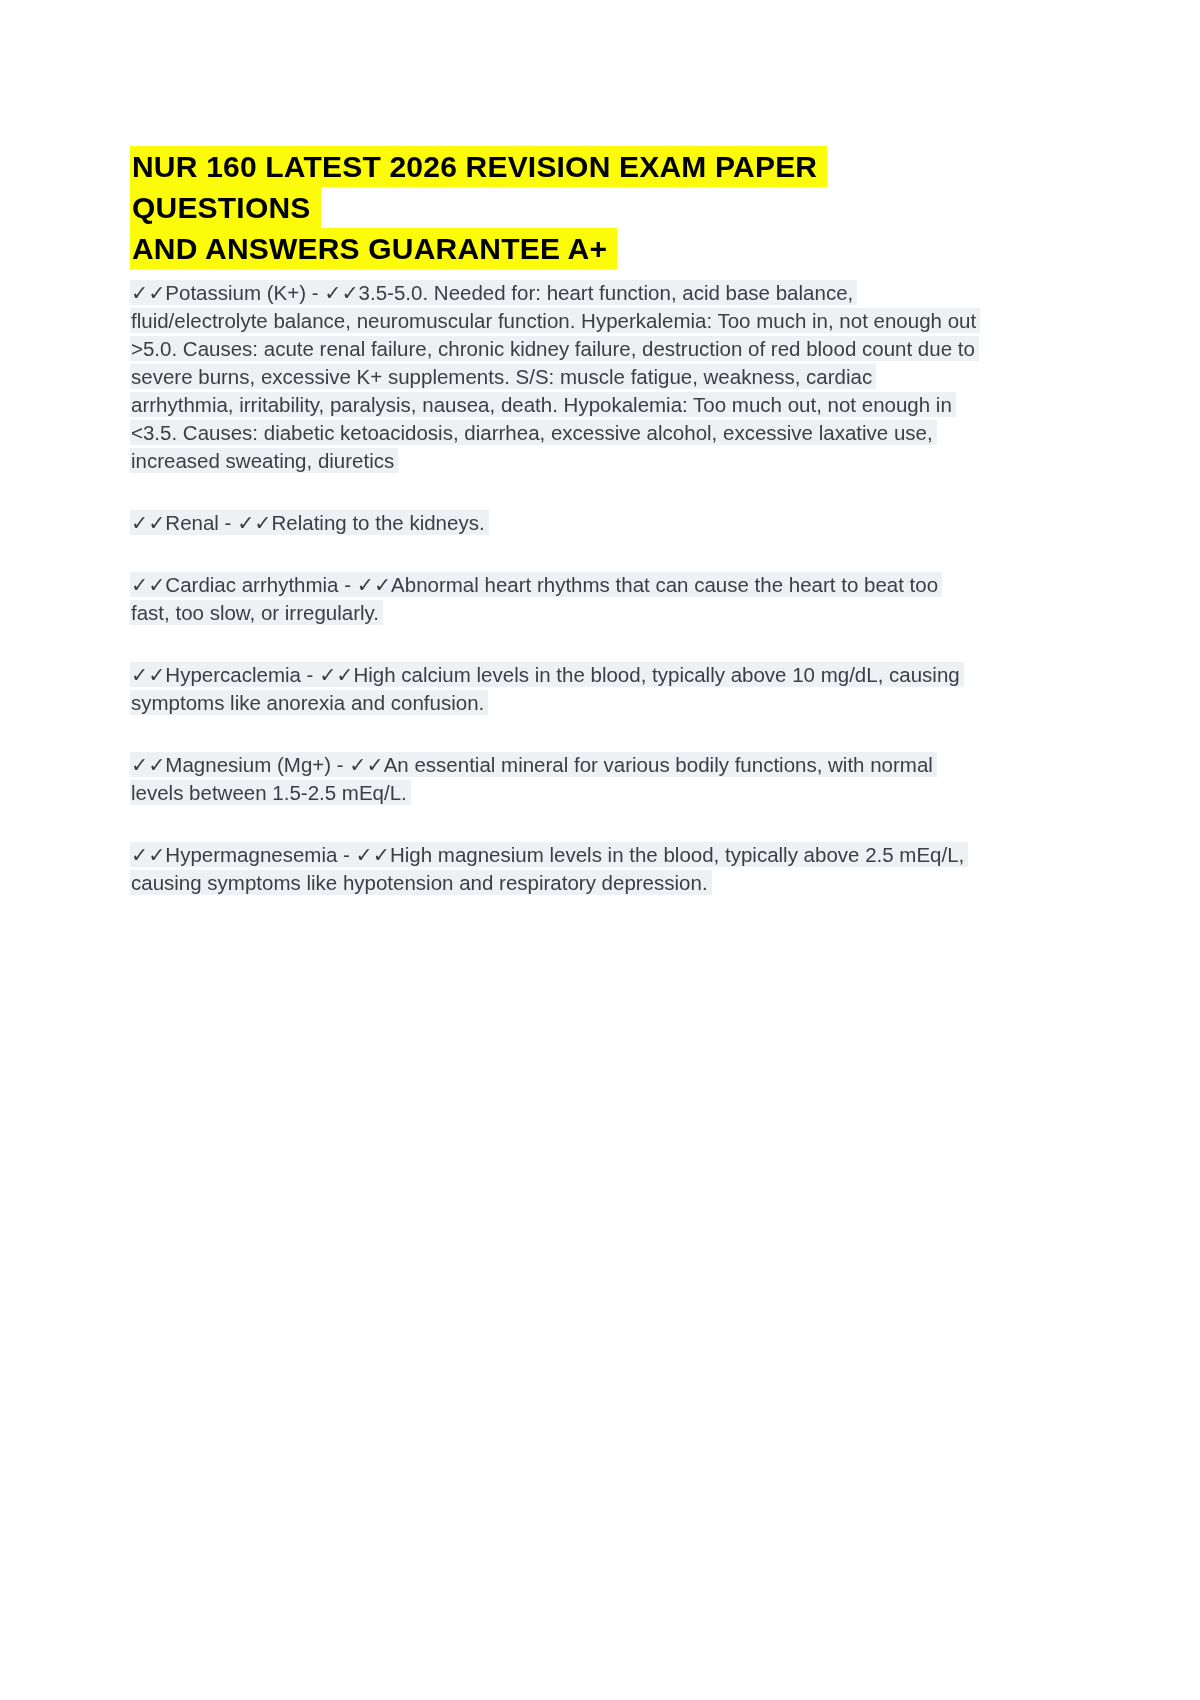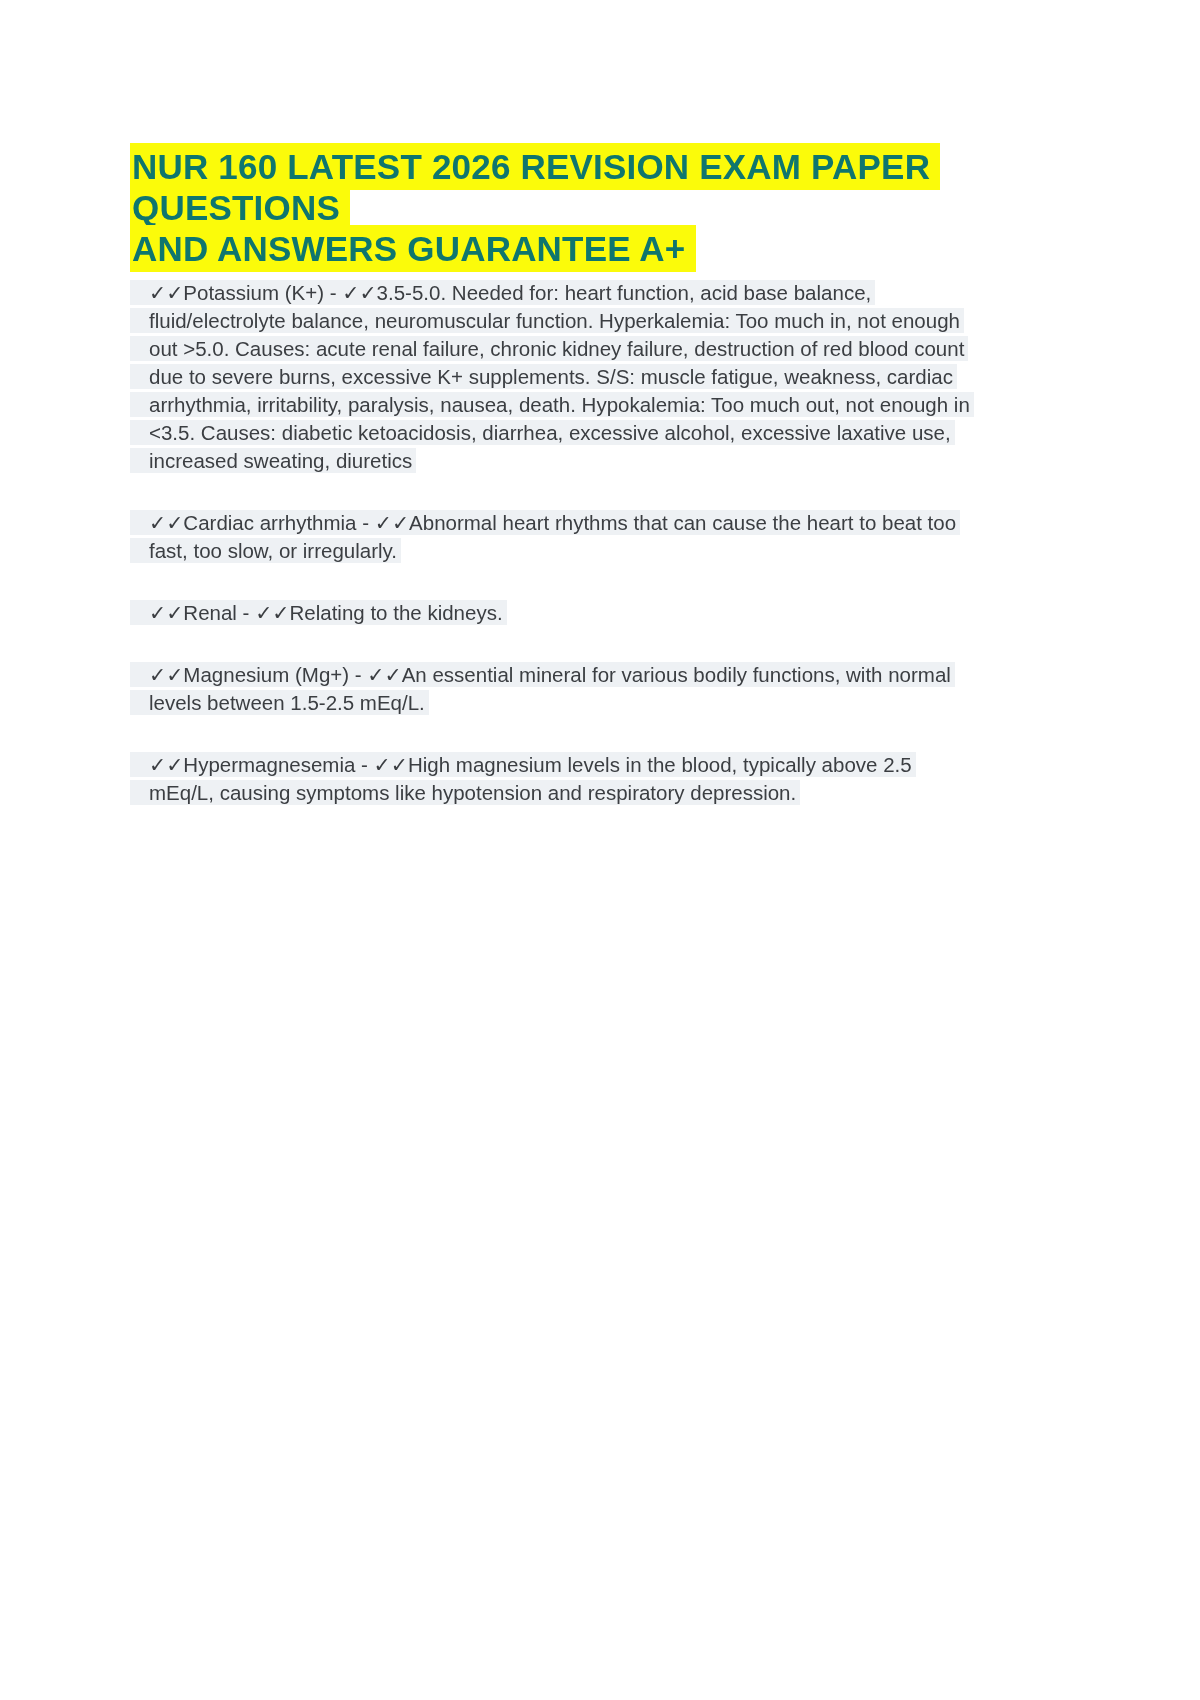--- a/index.html
+++ b/index.html
@@ -15,63 +15,64 @@
     overflow: hidden;
   }
   .page {
     width: 1200px;
     height: 1700px;
     background: #ffffff;
     padding: 146px 222px 0 130px;
   }
   .doc-title {
     margin: 0 0 10px 0;
-    font-size: 35px;
+    font-size: 30px;
     line-height: 41px;
     font-weight: 900;
     letter-spacing: 0.2px;
-    color: #0f766e;
+    color: #000000;
   }
   .doc-title .hl-yellow {
     background: #fbfb0a;
     padding: 4px 10px 4px 2px;
     -webkit-box-decoration-break: clone;
     box-decoration-break: clone;
   }
   .para {
     margin: 0 0 34px 0;
     font-size: 20.5px;
     line-height: 28px;
     font-weight: 400;
     color: #3b3e42;
   }
   .para .hl-gray {
     background: #eef1f4;
-    padding: 1px 4px 1px 19px;
+    padding: 1px 4px 1px 1px;
     -webkit-box-decoration-break: clone;
     box-decoration-break: clone;
   }
 </style>
 </head>
 <body>
 
 <div class="page">
 
   <h1 class="doc-title"><span class="hl-yellow">NUR 160 LATEST 2026 REVISION EXAM PAPER QUESTIONS</span><br><span class="hl-yellow">AND ANSWERS GUARANTEE A+</span></h1>
 
   <p class="para"><span class="hl-gray">✓✓Potassium (K+) - ✓✓3.5-5.0. Needed for: heart function, acid base balance, fluid/electrolyte balance, neuromuscular function. Hyperkalemia: Too much in, not enough out &gt;5.0. Causes: acute renal failure, chronic kidney failure, destruction of red blood count due to severe burns, excessive K+ supplements. S/S: muscle fatigue, weakness, cardiac arrhythmia, irritability, paralysis, nausea, death. Hypokalemia: Too much out, not enough in &lt;3.5. Causes: diabetic ketoacidosis, diarrhea, excessive alcohol, excessive laxative use, increased sweating, diuretics</span></p>
 
 
+  <p class="para"><span class="hl-gray">✓✓Renal - ✓✓Relating to the kidneys.</span></p>
+
   <p class="para"><span class="hl-gray">✓✓Cardiac arrhythmia - ✓✓Abnormal heart rhythms that can cause the heart to beat too fast, too slow, or irregularly.</span></p>
-
-  <p class="para"><span class="hl-gray">✓✓Renal - ✓✓Relating to the kidneys.</span></p>
 
 
 
 
+  <p class="para"><span class="hl-gray">✓✓Hypercaclemia - ✓✓High calcium levels in the blood, typically above 10 mg/dL, causing symptoms like anorexia and confusion.</span></p>
 
 
   <p class="para"><span class="hl-gray">✓✓Magnesium (Mg+) - ✓✓An essential mineral for various bodily functions, with normal levels between 1.5-2.5 mEq/L.</span></p>
 
   <p class="para"><span class="hl-gray">✓✓Hypermagnesemia - ✓✓High magnesium levels in the blood, typically above 2.5 mEq/L, causing symptoms like hypotension and respiratory depression.</span></p>
 
 
 </div>
 
 </body></html>

